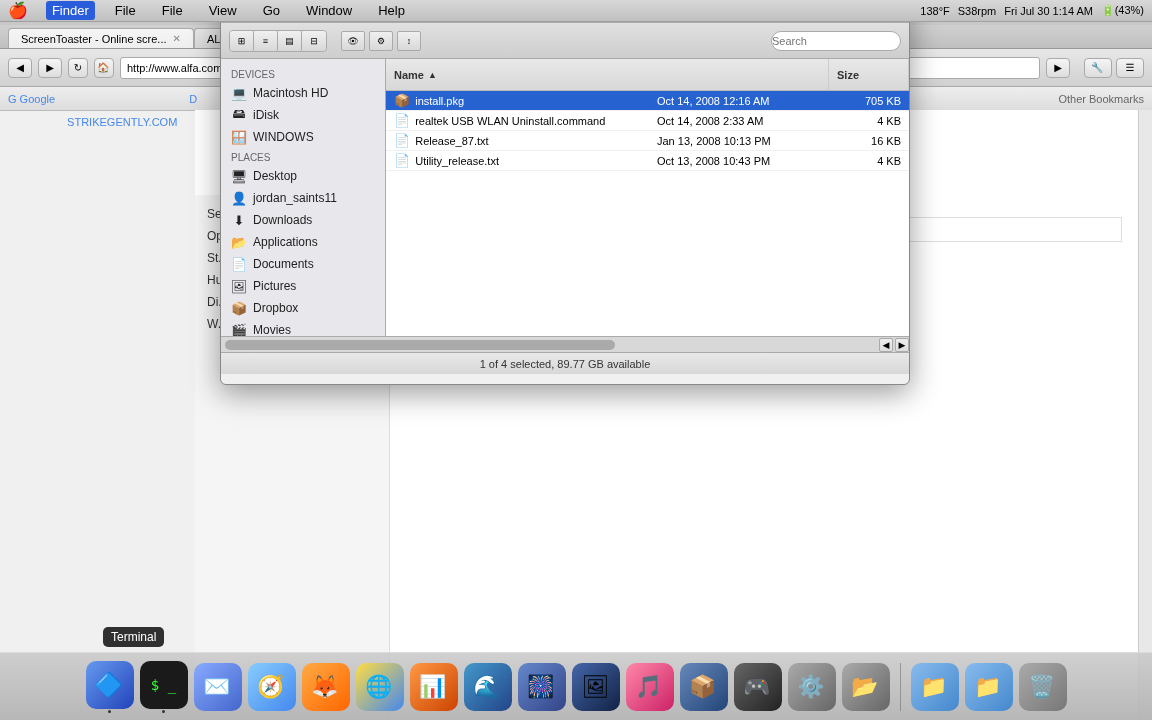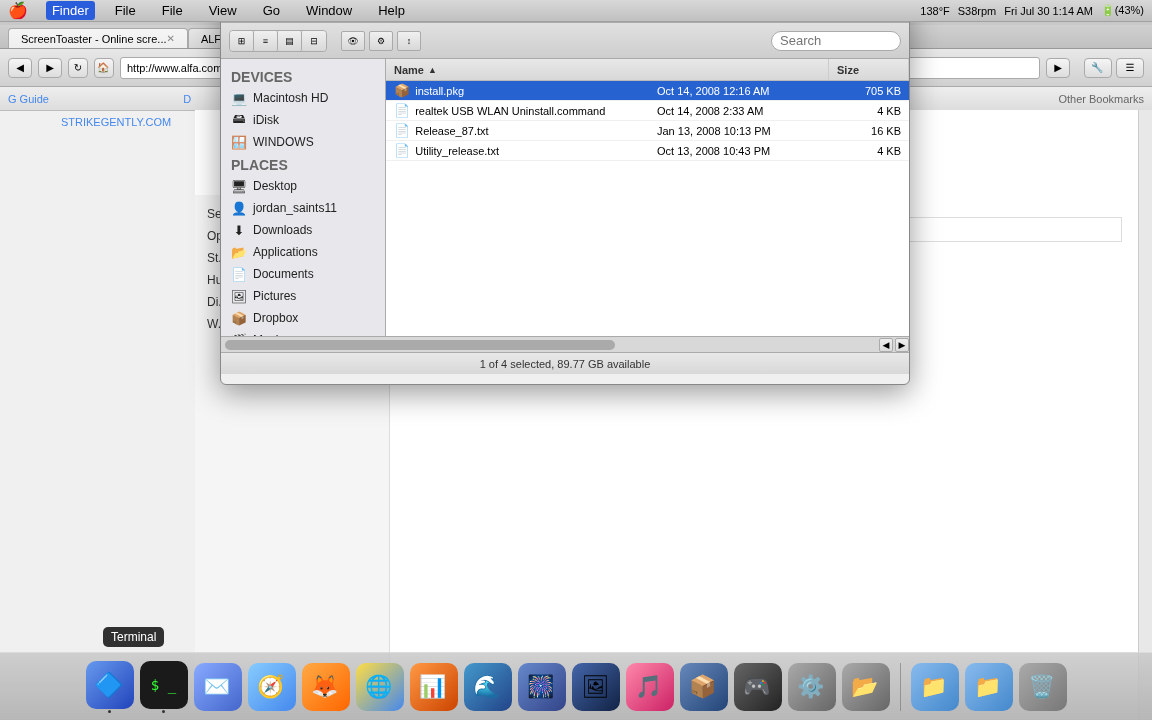--- a/index.html
+++ b/index.html
@@ -87,20 +87,21 @@
     }
     .browser-tab {
       height: 20px;
       padding: 0 12px;
       background: linear-gradient(to bottom, #e8e8e8, #d8d8d8);
       border: 1px solid #aaa;
       border-bottom: none;
       border-radius: 4px 4px 0 0;
       display: flex;
       align-items: center;
+      gap: 6px;
       font-size: 11px;
       cursor: pointer;
       max-width: 200px;
     }
     .browser-tab.active {
       background: linear-gradient(to bottom, #f5f5f5, #eee);
       z-index: 1;
     }
     .tab-close {
       font-size: 10px;
@@ -187,41 +188,41 @@
       border-right: 1px solid #aaa;
     }
     .finder-view-group .finder-view-btn:last-child { border-right: none; }
     .finder-search {
       margin-left: auto;
       width: 130px;
       height: 20px;
       background: white;
       border: 1px solid #aaa;
       border-radius: 10px;
-      padding: 0 8px;
-      font-size: 13px;
+      padding: 0 0;
+      font-size: 11px;
     }
 
     
     .finder-body {
       display: flex;
       height: calc(100% - 22px - 36px - 26px - 22px);
     }
 
     
     .finder-sidebar {
       width: 165px;
       background: #e8e8ec;
       border-right: 1px solid #aaa;
       padding: 6px 0;
       overflow-y: auto;
     }
     .sidebar-section-header {
-      font-size: 14px;
-      font-weight: 700;
+      font-size: 10px;
+      font-weight: 400;
       color: #666;
       padding: 4px 10px 2px;
       text-transform: uppercase;
     }
     .sidebar-item {
       display: flex;
       align-items: center;
       gap: 6px;
       padding: 3px 10px;
       cursor: pointer;
@@ -236,21 +237,21 @@
 
     
     .finder-filelist {
       flex: 1;
       background: white;
       overflow-y: auto;
     }
     .filelist-header {
       display: flex;
       align-items: flex-start;
-      height: 22px;
+      height: 32px;
       background: linear-gradient(to bottom, #e8e8e8, #d8d8d8);
       border-bottom: 1px solid #bbb;
       font-size: 11px;
       font-weight: 600;
       color: #333;
     }
     .filelist-header-col {
       padding: 0 8px;
       height: 100%;
       display: flex;
@@ -477,21 +478,21 @@
       <span style="font-size:11px;">http://www.alfa.com.tw/in/front/bin/ptdetail.phtml?Part=AWUS036H&amp;Category=105463</span>
     </div>
     <div class="browser-nav-btn" style="width:24px;">▶</div>
     <div style="display:flex;gap:4px;margin-left:8px;">
       <div class="browser-nav-btn" style="width:28px;">🔧</div>
       <div class="browser-nav-btn" style="width:28px;">☰</div>
     </div>
   </div>
 
   <div style="height:24px;background:linear-gradient(to bottom,#eee,#ddd);border-bottom:1px solid #bbb;display:flex;align-items:center;padding:0 8px;gap:12px;font-size:11px;">
-    <span style="color:#4488ee;cursor:pointer;">G Guide</span>
+    <span style="color:#4488ee;cursor:pointer;">G Google</span>
     <span style="color:#4488ee;cursor:pointer;margin-top:47px;">STRIKEGENTLY.COM</span>
     <span style="color:#4488ee;cursor:pointer;">D</span>
     <span style="margin-left:auto;color:#666;">Other Bookmarks</span>
   </div>
 
   <div class="main-area">
 
     <div class="left-nav">
       <div class="left-nav-item">Se...</div>
       <div class="left-nav-item">Op...</div>

